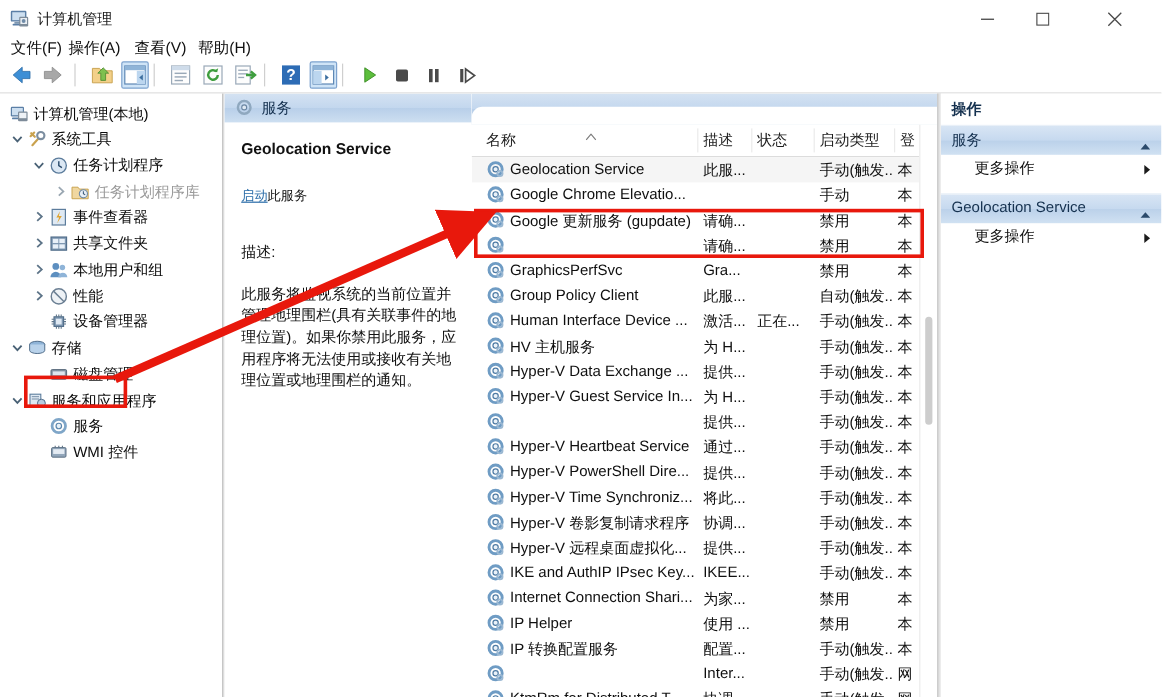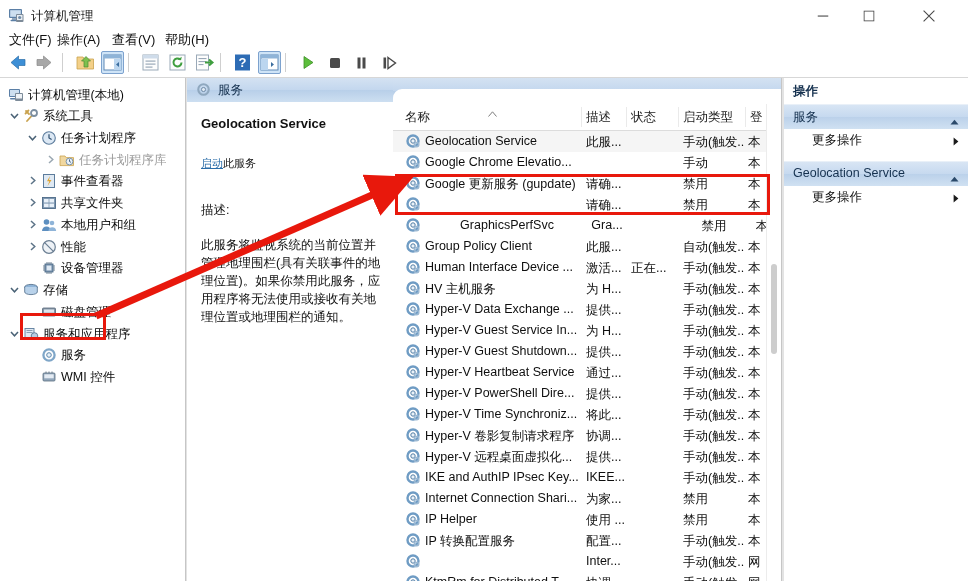--- a/index.html
+++ b/index.html
@@ -528,21 +528,21 @@
           <span class="ricon"><svg width="16" height="16" viewBox="0 0 16 16">
               <circle cx="8" cy="8" r="5.5" fill="none" stroke="#6f9cc4" stroke-width="2.4"></circle>
               <circle cx="8" cy="8" r="2.2" fill="#eaf2f9" stroke="#4f7ba4" stroke-width="1"></circle>
               <circle cx="11.6" cy="11.6" r="2.2" fill="none" stroke="#9bb8d2" stroke-width="1.5"></circle>
             </svg></span>
           <span class="cell c-desc">请确...</span>
           <span class="cell c-state"></span>
           <span class="cell c-start">禁用</span>
           <span class="cell c-logon">本</span>
         </div>
-        <div class="lrow" style="top: 84px; text-align: center;">
+        <div class="lrow" style="top: 84px;">
           <span class="ricon"><svg width="16" height="16" viewBox="0 0 16 16">
               <circle cx="8" cy="8" r="5.5" fill="none" stroke="#6f9cc4" stroke-width="2.4"></circle>
               <circle cx="8" cy="8" r="2.2" fill="#eaf2f9" stroke="#4f7ba4" stroke-width="1"></circle>
               <circle cx="11.6" cy="11.6" r="2.2" fill="none" stroke="#9bb8d2" stroke-width="1.5"></circle>
             </svg></span>
           <span class="cell c-name">GraphicsPerfSvc</span>
           <span class="cell c-desc">Gra...</span>
           <span class="cell c-state"></span>
           <span class="cell c-start">禁用</span>
           <span class="cell c-logon">本</span>
@@ -606,21 +606,20 @@
           <span class="cell c-state"></span>
           <span class="cell c-start">手动(触发...</span>
           <span class="cell c-logon">本</span>
         </div>
         <div class="lrow" style="top: 210px;">
           <span class="ricon"><svg width="16" height="16" viewBox="0 0 16 16">
               <circle cx="8" cy="8" r="5.5" fill="none" stroke="#6f9cc4" stroke-width="2.4"></circle>
               <circle cx="8" cy="8" r="2.2" fill="#eaf2f9" stroke="#4f7ba4" stroke-width="1"></circle>
               <circle cx="11.6" cy="11.6" r="2.2" fill="none" stroke="#9bb8d2" stroke-width="1.5"></circle>
             </svg></span>
-          <span class="cell c-name">Hyper-V Guest Shutdown...</span>
           <span class="cell c-desc">提供...</span>
           <span class="cell c-state"></span>
           <span class="cell c-start">手动(触发...</span>
           <span class="cell c-logon">本</span>
         </div>
         <div class="lrow" style="top: 231px;">
           <span class="ricon"><svg width="16" height="16" viewBox="0 0 16 16">
               <circle cx="8" cy="8" r="5.5" fill="none" stroke="#6f9cc4" stroke-width="2.4"></circle>
               <circle cx="8" cy="8" r="2.2" fill="#eaf2f9" stroke="#4f7ba4" stroke-width="1"></circle>
               <circle cx="11.6" cy="11.6" r="2.2" fill="none" stroke="#9bb8d2" stroke-width="1.5"></circle>

